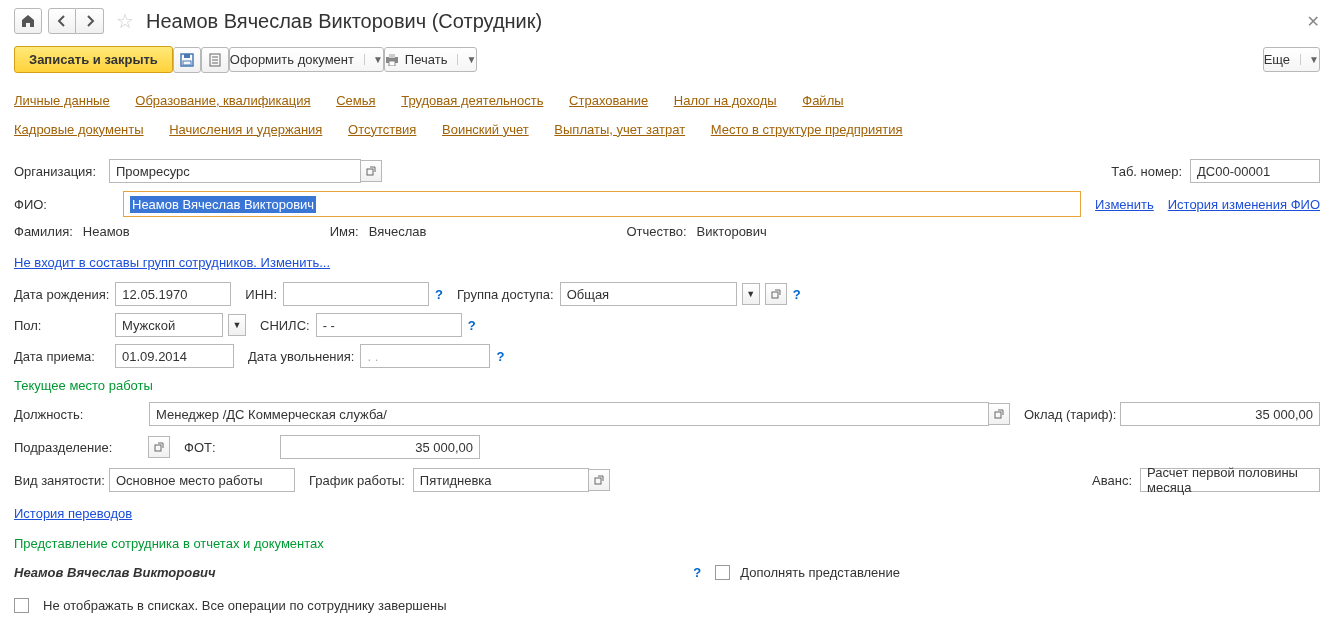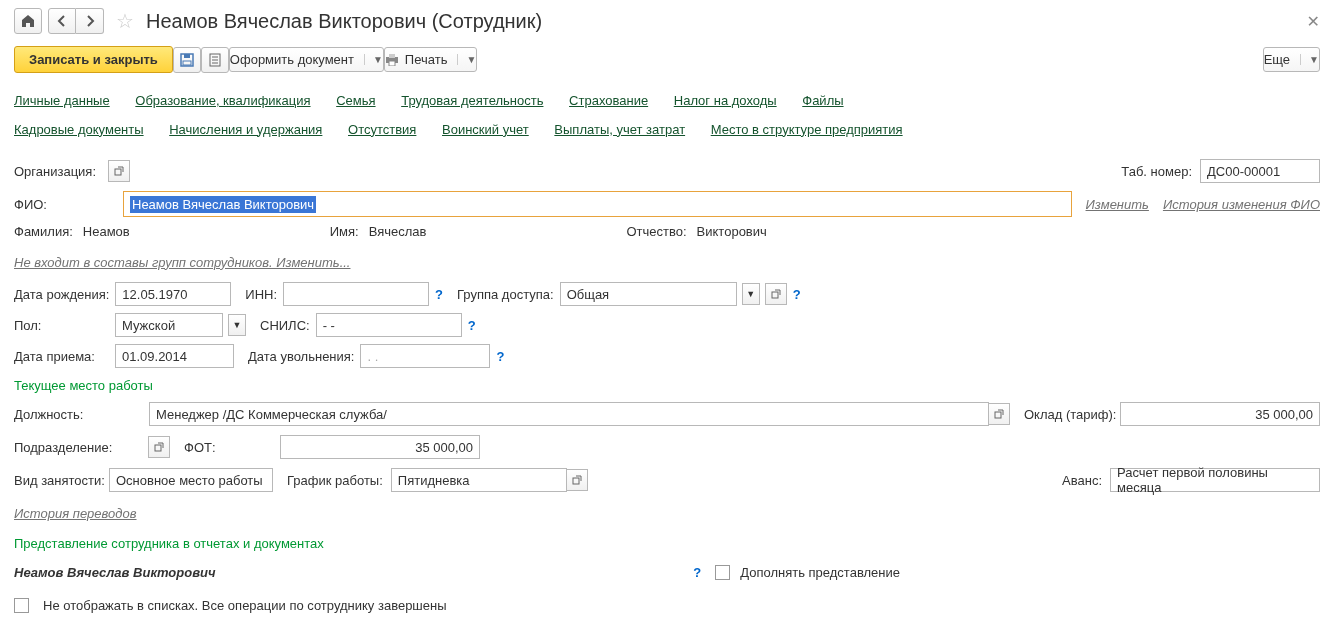--- a/index.html
+++ b/index.html
@@ -11,31 +11,31 @@
 .nav-group .btn-icon:last-child { border-radius: 0 3px 3px 0; border-left: none; }
 .star { font-size: 20px; color: #ccc; cursor: pointer; margin: 0 6px; }
 .page-title { font-size: 20px; color: #333; font-weight: normal; }
 .close-x { margin-left: auto; font-size: 16px; color: #888; cursor: pointer; }
 .toolbar { display: flex; align-items: center; margin-bottom: 14px; }
 .btn-primary { background: linear-gradient(#ffe97a,#ffd23a); border: 1px solid #d4a017; color: #333; font-weight: bold; padding: 5px 14px; border-radius: 3px; cursor: pointer; font-size: 13px; }
 .btn-dropdown { border: 1px solid #b8b8b8; background: linear-gradient(#fff,#f5f5f5); padding: 4px 0; border-radius: 3px; cursor: pointer; display: inline-flex; align-items: center; gap: 6px; font-size: 13px; }
 .btn-dropdown .arrow, .arrow-sep { border-left: 1px solid #ccc; padding-left: 8px; margin-left: 4px; color: #666; font-size: 10px; }
 .btn-more { margin-left: auto; }
 .nav-links { margin-bottom: 14px; line-height: 2.2; }
-.nav-links a { color: #14532d; text-decoration: underline; margin-right: 22px; font-size: 13px; }
+.nav-links a { color: #a16207; text-decoration: underline; margin-right: 22px; font-size: 13px; }
 .form-row { display: flex; align-items: center; margin-bottom: 7px; min-height: 26px; }
 .lbl { min-width: 95px; color: #333; }
 .input-box { border: 1px solid #b8b8b8; height: 24px; padding: 2px 6px; background: #fff; display: inline-flex; align-items: center; position: relative; }
 .input-box.w-org { width: 252px; }
 .input-val { flex: 1; }
 .btn-picker { width: 22px; height: 22px; border: 1px solid #b8b8b8; background: linear-gradient(#fff,#f0f0f0); cursor: pointer; display: inline-flex; align-items: center; justify-content: center; font-size: 11px; margin-left: -1px; }
 .fio-row { display: flex; align-items: center; gap: 14px; margin-bottom: 7px; }
 .fio-input { flex: 1; border: 1px solid #e8a33d; height: 26px; padding: 3px 6px; background: #fff; display: flex; align-items: center; }
 .fio-input .selected { background: #3a76d6; color: #fff; padding: 1px 2px; }
-.link { color: #737373; text-decoration: underline; cursor: pointer; font-style: italic; }
+.link { color: #1d4ed8; text-decoration: underline; cursor: pointer; }
 .name-parts { display: flex; margin-bottom: 10px; }
 .name-parts .part { display: flex; gap: 10px; }
 .help-q { color: #0066cc; font-weight: bold; cursor: pointer; }
 .tab-right { display: flex; align-items: center; gap: 8px; margin-left: auto; }
 .section-title { color: #009933; margin: 10px 0 8px 0; }
 .bold-italic { font-weight: bold; font-style: italic; }
 .checkbox { width: 15px; height: 15px; border: 1px solid #999; background: #fff; cursor: pointer; display: inline-block; vertical-align: middle; }
 .triple-row { display: flex; align-items: flex-end; gap: 14px; margin-bottom: 7px; }
 .triple-row > .grp { display: flex; align-items: center; gap: 6px; }
 .dd-arrow { width: 18px; height: 22px; border: 1px solid #b8b8b8; background: linear-gradient(#fff,#f0f0f0); display: inline-flex; align-items: center; justify-content: center; font-size: 9px; margin-left: -1px; cursor: pointer; }
@@ -118,29 +118,32 @@
     <a href="#">Начисления и удержания</a>
     <a href="#">Отсутствия</a>
     <a href="#">Воинский учет</a>
     <a href="#">Выплаты, учет затрат</a>
     <a href="#">Место в структуре предприятия</a>
   </div>
 </div>
 
 <div class="form-row">
   <span class="lbl">Организация:</span>
+  <div class="input-box w-org">
+      <span class="input-val">Промресурс</span>
+    </div>
   <div class="btn-picker">
       <svg width="10" height="10" viewBox="0 0 10 10">
         <rect x="1" y="3" width="6" height="6" fill="none" stroke="#666"></rect>
         <path d="M4 1h5v5" fill="none" stroke="#666"></path>
       </svg>
     </div>
   <div class="tab-right">
     <span>Таб. номер:</span>
-    <div class="input-box" style="width:120px">
+    <div class="input-box" style="width:130px">
         <span class="input-val">ДС00-00001</span>
       </div>
   </div>
 </div>
 
 <div class="fio-row">
   <span class="lbl">ФИО:</span>
   <div class="fio-input">
       <span class="selected">Неамов Вячеслав Викторович</span>
     </div>
@@ -258,36 +261,36 @@
       </svg>
     </div>
   <span style="min-width:96px;margin-left:14px">ФОТ:</span>
   <div class="input-box" style="width:200px;justify-content:flex-end">
       <span>35 000,00</span>
     </div>
 </div>
 
 <div class="form-row">
   <span class="lbl" style="min-width:95px">Вид занятости:</span>
-  <div class="input-box" style="width:164px">
+  <div class="input-box" style="width:186px">
       <span class="input-val">Основное место работы</span>
     </div>
   <span style="margin-left:14px">График работы:</span>
   <div class="input-box" style="width:176px;margin-left:8px">
       <span class="input-val">Пятидневка</span>
     </div>
   <div class="btn-picker">
       <svg width="10" height="10" viewBox="0 0 10 10">
         <rect x="1" y="3" width="6" height="6" fill="none" stroke="#666"></rect>
         <path d="M4 1h5v5" fill="none" stroke="#666"></path>
       </svg>
     </div>
   <div class="tab-right">
     <span>Аванс:</span>
-    <div class="input-box" style="width:210px">
+    <div class="input-box" style="width:180px">
         <span class="input-val">Расчет первой половины месяца</span>
       </div>
   </div>
 </div>
 
 <div class="form-row">
     <a class="link">История переводов</a>
   </div>
 
 <div class="section-title">Представление сотрудника в отчетах и документах</div>

